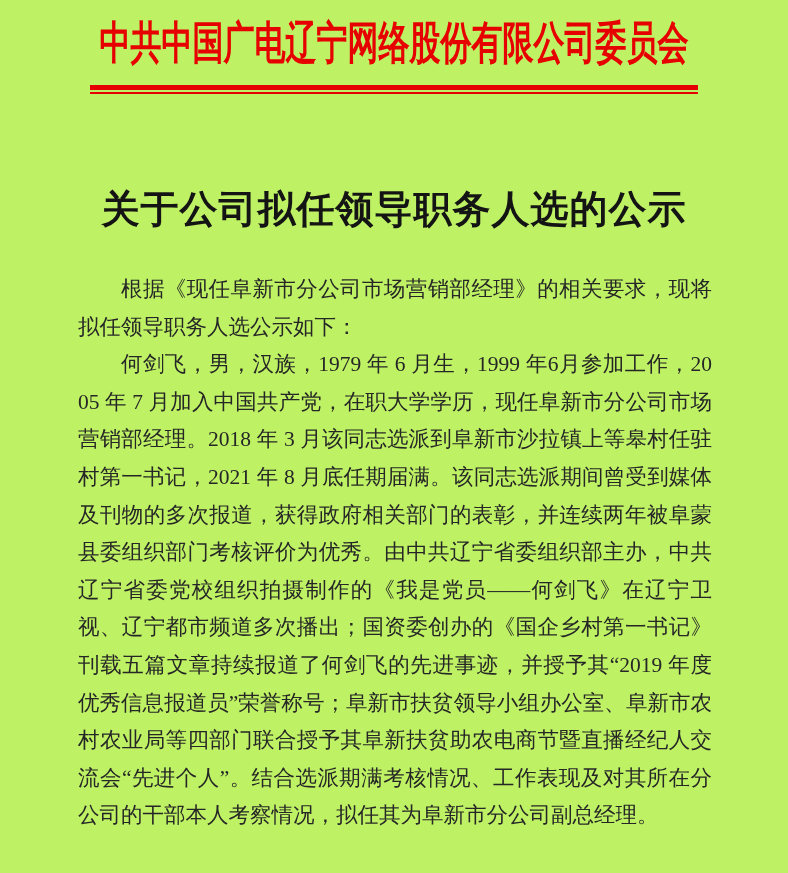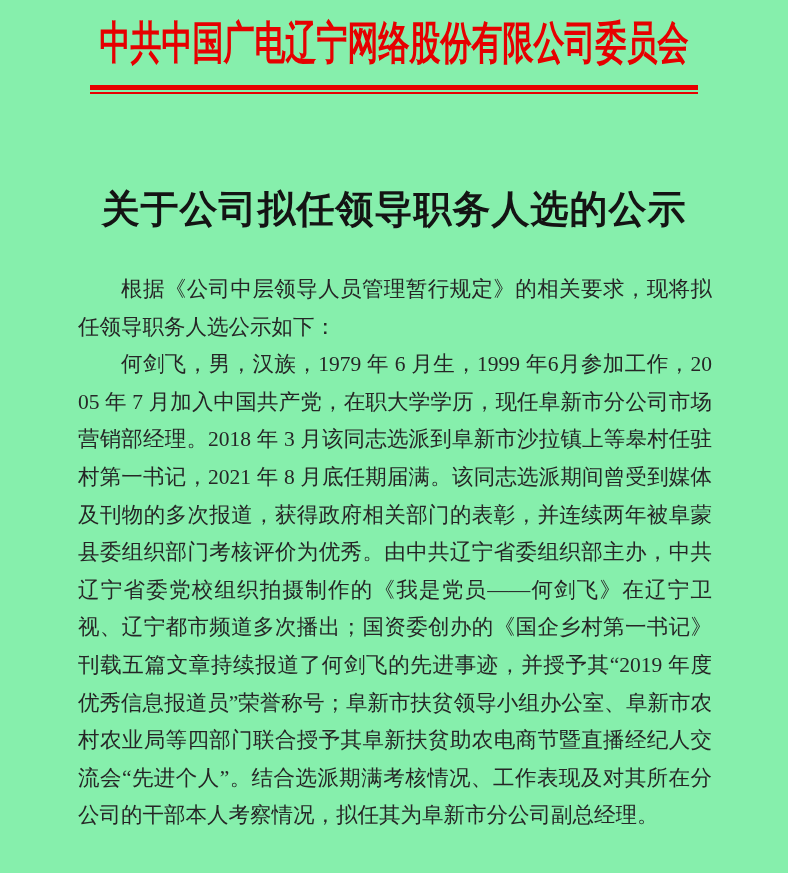--- a/index.html
+++ b/index.html
@@ -6,21 +6,21 @@
 
   html, body {
     background: #ffffff;
   }
 
   .page {
     position: relative;
     width: 788px;
     height: 873px;
     margin: 0 auto;
-    background: #86efac;
+    background: #bef264;
     overflow: hidden;
     font-family: "Liberation Serif", "DejaVu Serif", serif;
   }
 
   
   .letterhead {
     padding-top: 20px;
   }
 
   .org-name {
@@ -87,18 +87,18 @@
     <div class="rule">
       <div class="rule-thick"></div>
       <div class="rule-thin"></div>
     </div>
   </header>
 
   <main class="doc-main">
     <h1 class="doc-title">关于公司拟任领导职务人选的公示</h1>
 
     <div class="doc-body">
-      <p class="para">根据《公司中层领导人员管理暂行规定》的相关要求，现将拟任领导职务人选公示如下：</p>
+      <p class="para">根据《现任阜新市分公司市场营销部经理》的相关要求，现将拟任领导职务人选公示如下：</p>
       <p class="para">何剑飞，男，汉族，1979 年 6 月生，1999 年6月参加工作，2005 年 7 月加入中国共产党，在职大学学历，现任阜新市分公司市场营销部经理。2018 年 3 月该同志选派到阜新市沙拉镇上等皋村任驻村第一书记，2021 年 8 月底任期届满。该同志选派期间曾受到媒体及刊物的多次报道，获得政府相关部门的表彰，并连续两年被阜蒙县委组织部门考核评价为优秀。由中共辽宁省委组织部主办，中共辽宁省委党校组织拍摄制作的《我是党员——何剑飞》在辽宁卫视、辽宁都市频道多次播出；国资委创办的《国企乡村第一书记》刊载五篇文章持续报道了何剑飞的先进事迹，并授予其“2019 年度优秀信息报道员”荣誉称号；阜新市扶贫领导小组办公室、阜新市农村农业局等四部门联合授予其阜新扶贫助农电商节暨直播经纪人交流会“先进个人”。结合选派期满考核情况、工作表现及对其所在分公司的干部本人考察情况，拟任其为阜新市分公司副总经理。</p>
     </div>
   </main>
 
 </div>
 
 </body></html>

